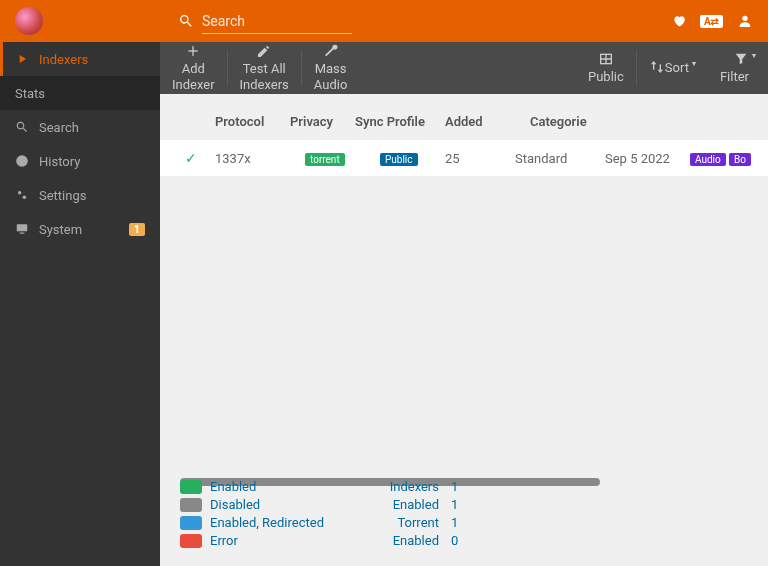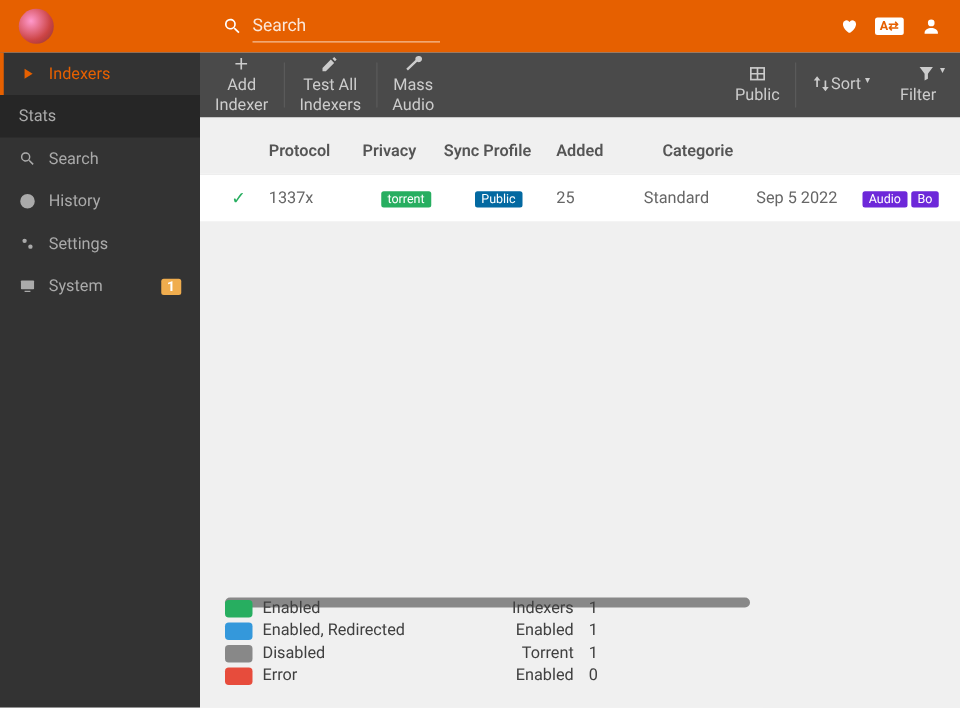--- a/index.html
+++ b/index.html
@@ -43,21 +43,21 @@
 .c-cat{width:50px}
 .sort-ind{font-size:9px;margin-left:4px}
 .tag{color:#fff;padding:1px 5px;border-radius:2px;font-size:10px;display:inline-block}
 .tag-g{background:#27ae60}
 .tag-gr{background:#0369a1}
 .tag-d{background:#6d28d9}
 .check{color:#27ae60;font-size:14px}
 
 .scrollbar{height:8px;background:#888;border-radius:4px;margin:0 20px;width:420px}
 
-.footer{padding:10px 20px;display:flex;gap:80px;color:#404040;font-size:12px}
+.footer{padding:10px 20px;display:flex;gap:60px;color:#0369a1;font-size:12px}
 .legend-col .lrow{display:flex;align-items:center;margin-bottom:3px}
 .swatch{width:22px;height:14px;border-radius:3px;margin-right:8px}
 .sw-g{background:#27ae60}
 .sw-b{background:#3498db}
 .sw-gr{background:#888}
 .sw-r{background:#e74c3c}
 .stats-col .srow{display:flex;margin-bottom:3px}
 .stats-col .slbl{width:55px;text-align:right;margin-right:12px}
 </style>
 </head>
@@ -206,28 +206,28 @@
       <div class="scrollbar"></div>
     </div>
 
     <div class="footer" style="position:absolute;bottom:5px;left:0">
       <div class="legend-col">
         <div class="lrow">
             <div class="swatch sw-g"></div>
             <span>Enabled</span>
           </div>
         <div class="lrow">
+            <div class="swatch sw-gr"></div>
+            <span>Disabled</span>
+          </div>
+        <div class="lrow">
             <div class="swatch sw-b"></div>
             <span>Enabled, Redirected</span>
           </div>
         <div class="lrow">
-            <div class="swatch sw-gr"></div>
-            <span>Disabled</span>
-          </div>
-        <div class="lrow">
             <div class="swatch sw-r"></div>
             <span>Error</span>
           </div>
       </div>
       <div class="stats-col">
         <div class="srow">
             <div class="slbl">Indexers</div>
             <div>1</div>
           </div>
         <div class="srow">

